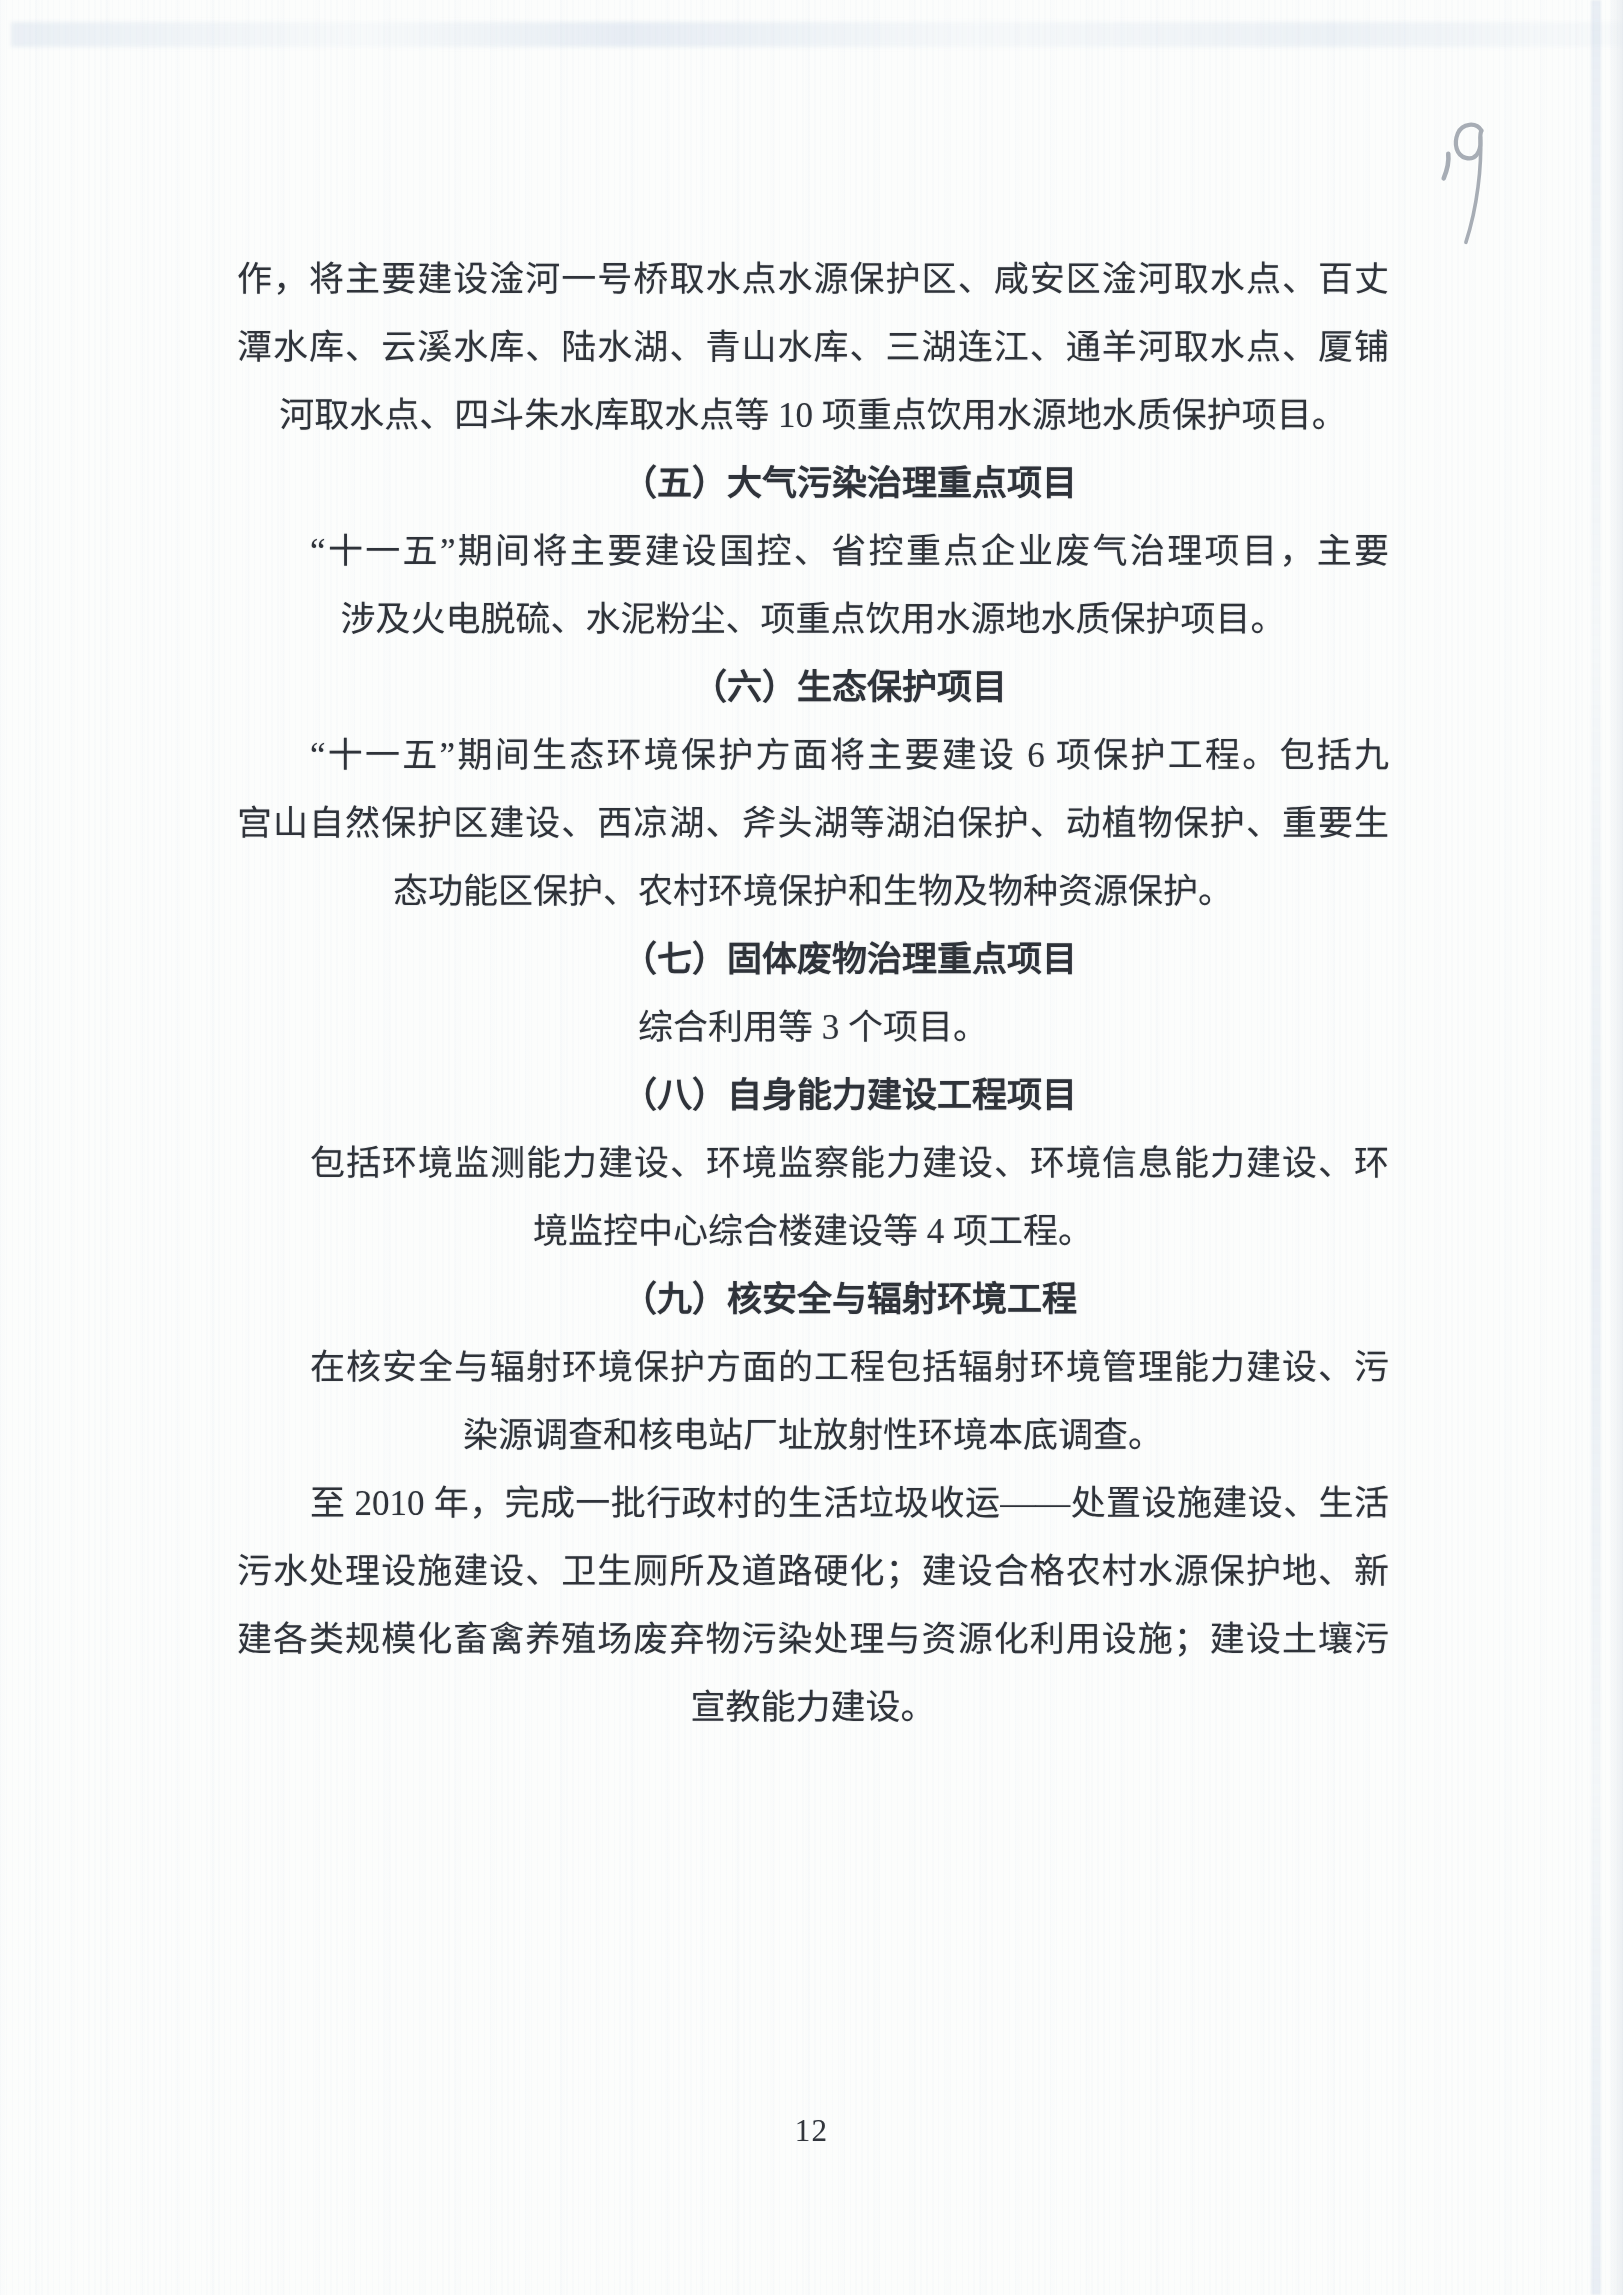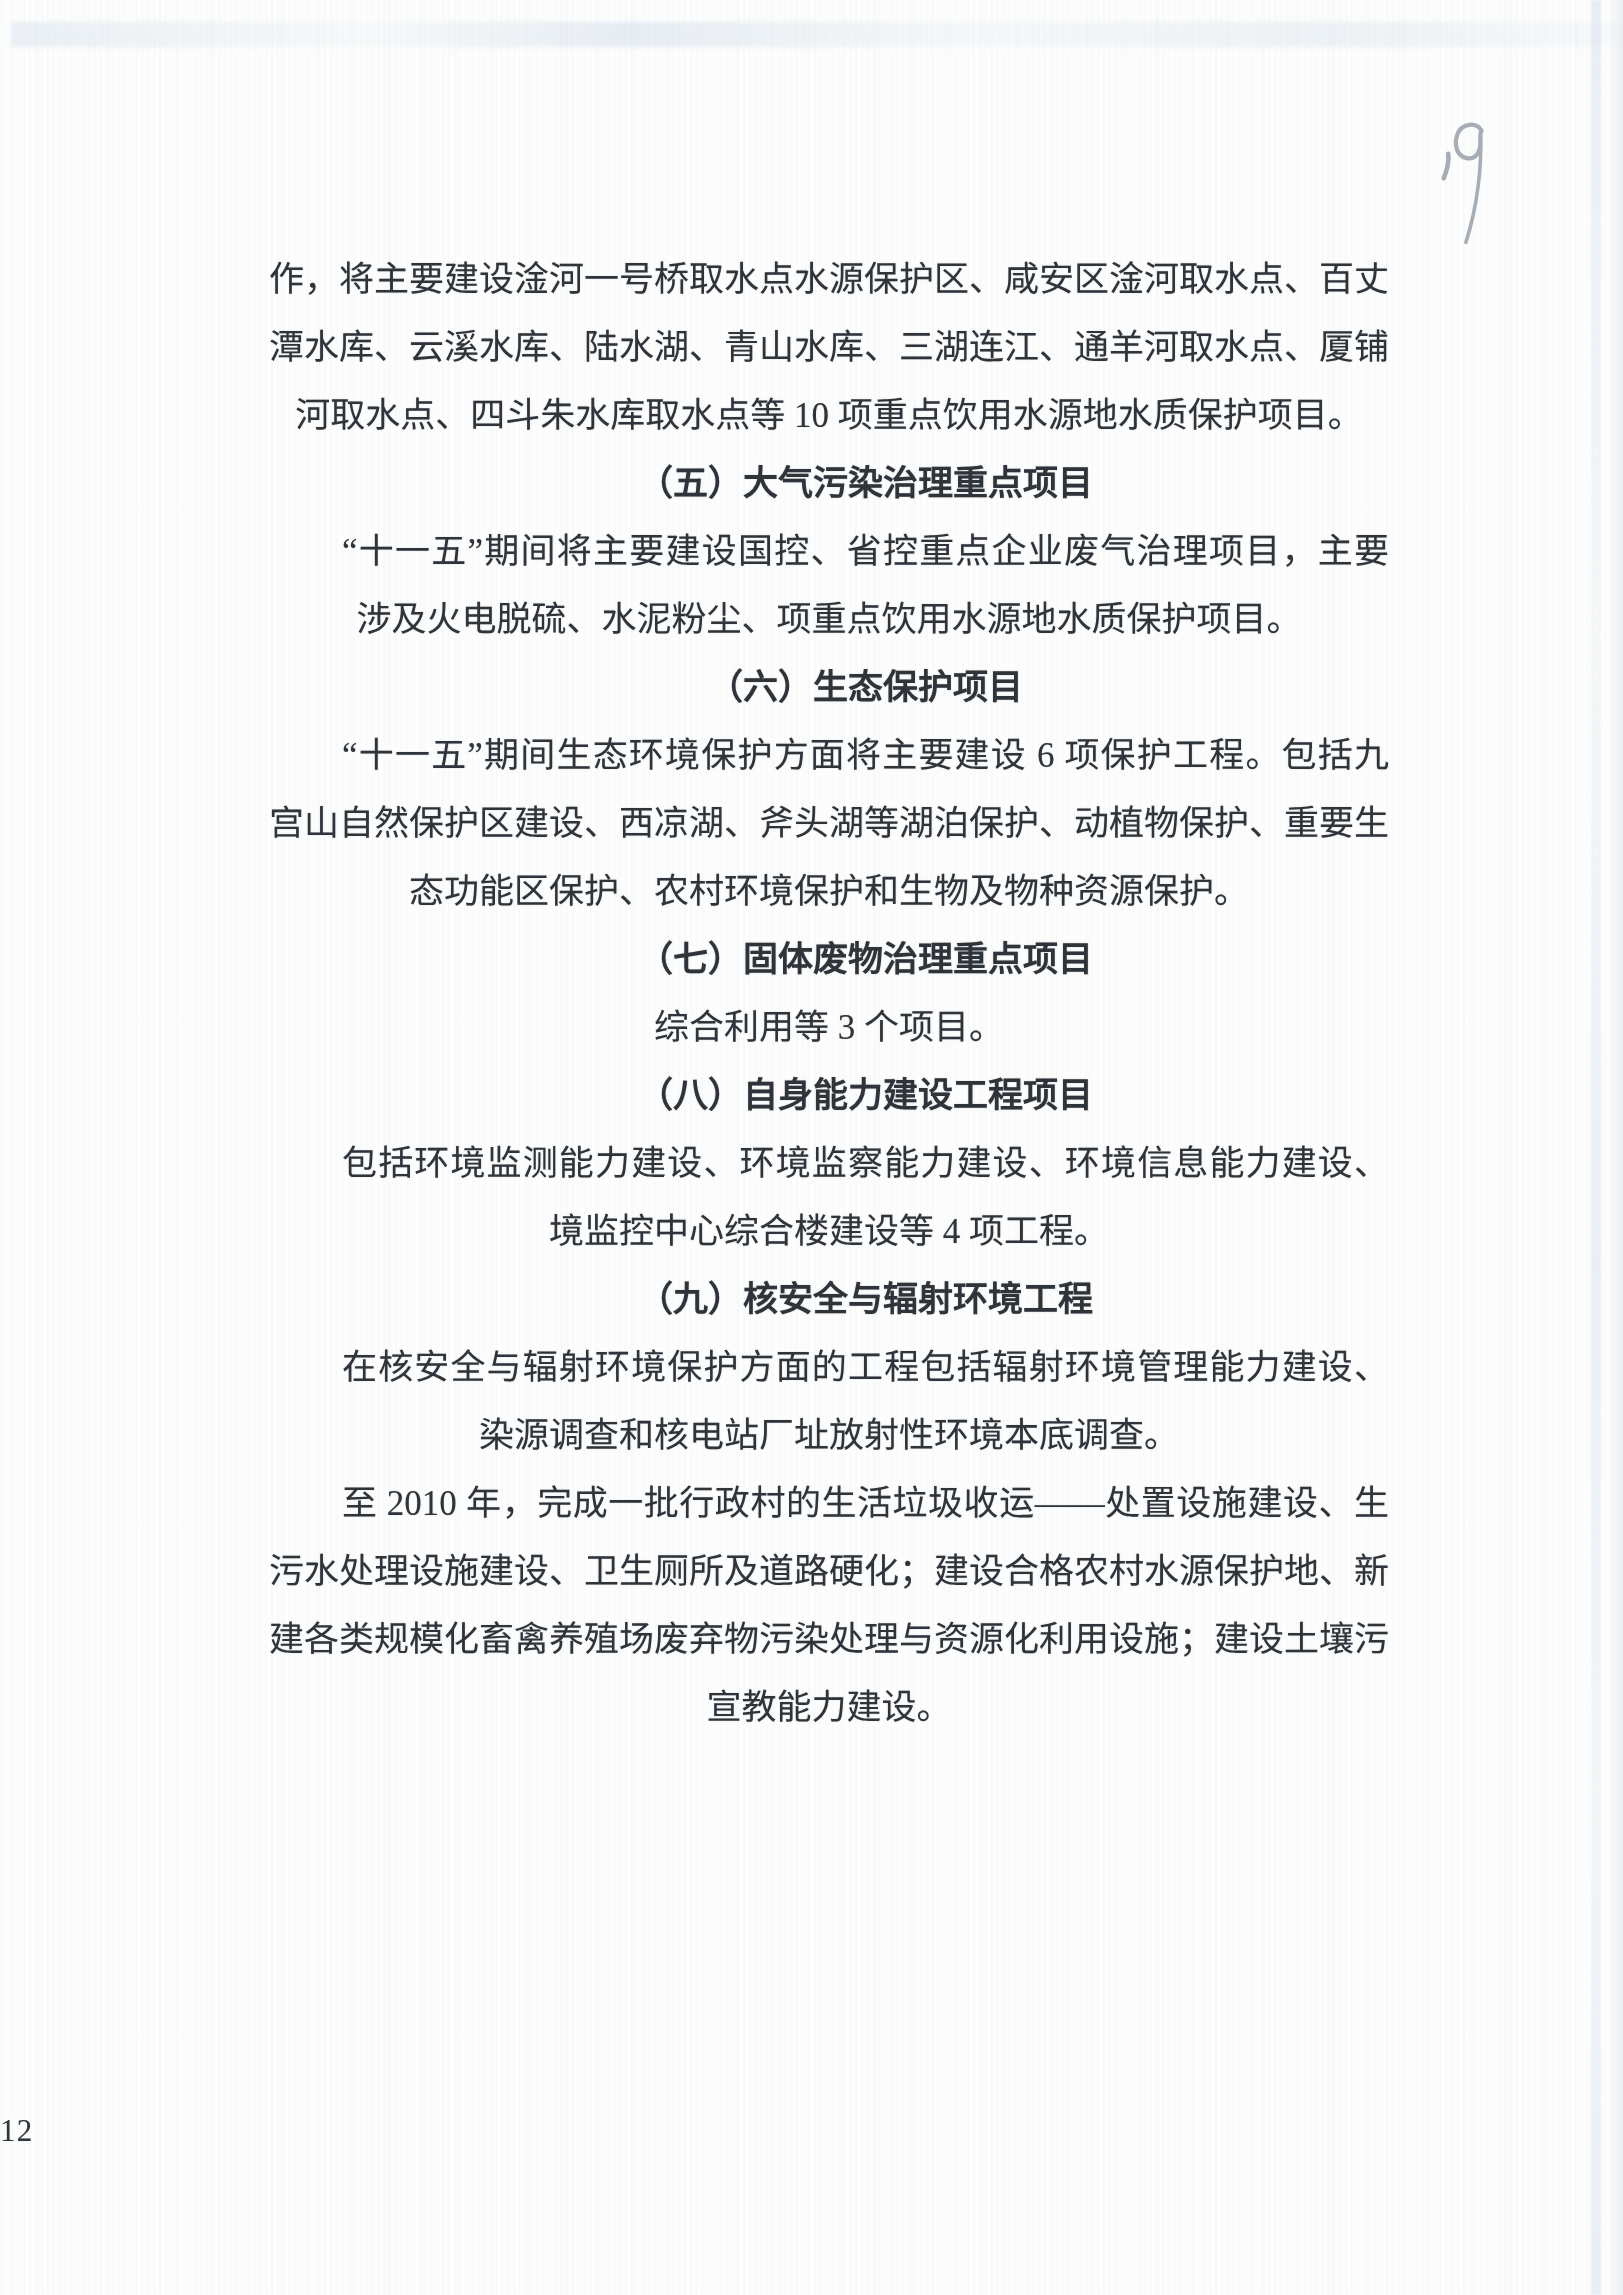--- a/index.html
+++ b/index.html
@@ -76,21 +76,20 @@
     color: #2f333a;
     font-size: 35px;
     letter-spacing: 0;
     text-shadow: 0 0 1.3px rgba(58,66,80,0.30);
   }
   .line {
     height: 68px;
     line-height: 68px;
     overflow: hidden;
     white-space: normal;
-    margin-left: 32px;
   }
   .line.justify {
     text-align: justify;
     text-align-last: justify;
   }
   .line.end {
     text-align: center;
   }
   .line.heading {
     text-align: center;
@@ -98,20 +97,21 @@
     text-shadow: 0 0 1.3px rgba(45,52,64,0.35);
   }
   .line.indent {
     padding-left: 73px;
   }
   .page-number {
     position: absolute;
     left: 0;
     right: 0;
     top: 2113px;
+    text-align: center;
     font-size: 31px;
     color: #31353c;
     letter-spacing: 1.3px;
     text-shadow: 0 0 0.7px rgba(58,66,80,0.30);
   }
   .handwritten-mark {
     position: absolute;
     left: 1418px;
     top: 107px;
     width: 85px;

